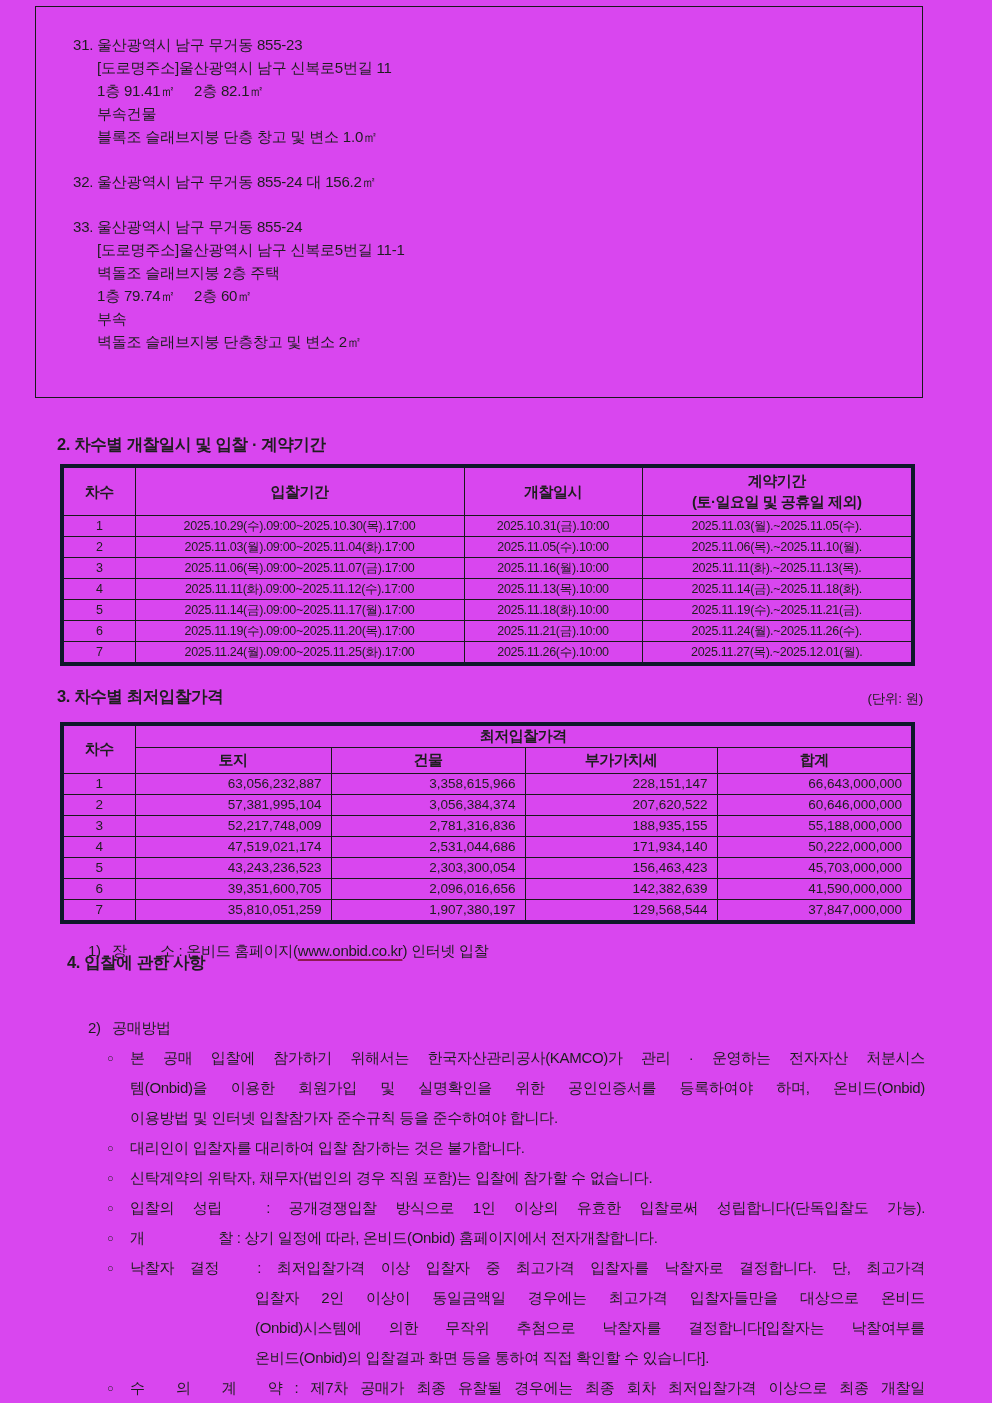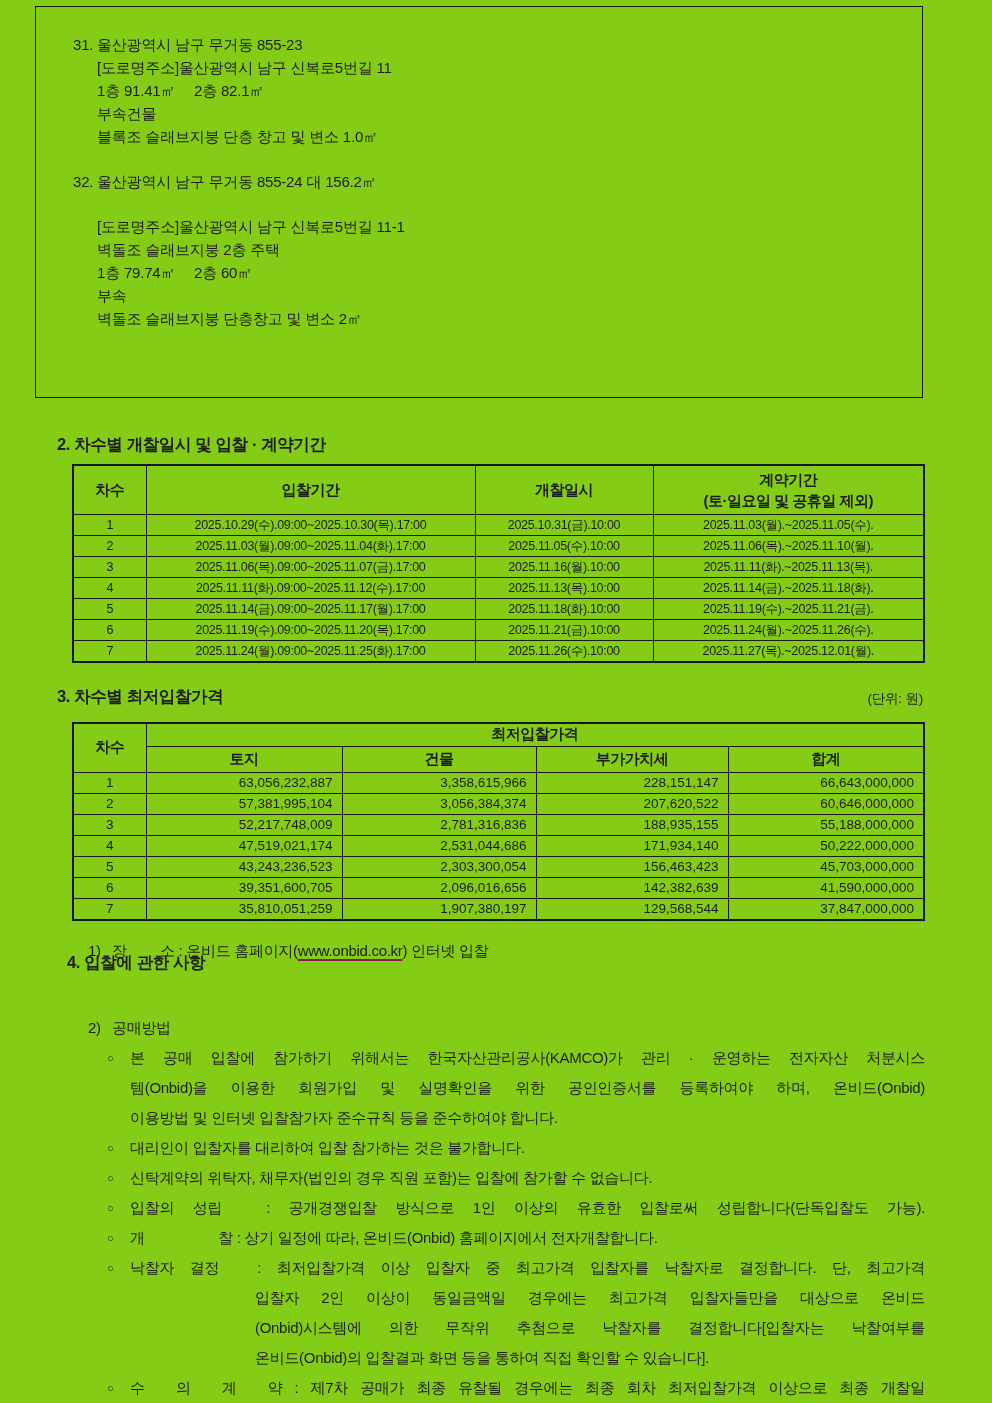--- a/index.html
+++ b/index.html
@@ -1,38 +1,38 @@
 <!DOCTYPE html>
 <html><head>
 <meta charset="utf-8">
 <style>
   * { box-sizing: border-box; margin: 0; padding: 0; }
   html, body { background: #ffffff; }
   body { font-family: "Liberation Sans", "DejaVu Sans", sans-serif; }
-  .page { position: relative; width: 992px; height: 1403px; background: #84cc16; color: #1e1e1e; overflow: hidden; }
+  .page { position: relative; width: 992px; height: 1403px; background: #d946ef; color: #1e1e1e; overflow: hidden; }
 
   
   .prop-box { position: absolute; left: 35px; top: 6px; width: 888px; height: 392px;
               border: 1.5px solid #1a1a1a; padding: 26px 18px 0 37px; }
   .prop-item { margin-bottom: 22px; }
   .pline { font-size: 15px; line-height: 23px; letter-spacing: -0.2px; }
   .pdetail { padding-left: 24px; }
   .pnum { display: inline-block; width: 24px; }
 
   
   .sec-title { font-size: 16.5px; font-weight: bold; letter-spacing: -0.4px; }
   #sec2-title { position: absolute; left: 57px; top: 434px; }
   .sec3-row { position: absolute; left: 57px; top: 686px; width: 866px;
               display: flex; justify-content: space-between; align-items: flex-end; }
   .unit { font-size: 13.5px; letter-spacing: -0.2px; }
   #sec4-title { position: absolute; left: 67px; top: 952px; }
 
   
-  table { position: absolute; left: 72px; width: 851px; border-collapse: collapse;
-          table-layout: fixed; border: 2px solid #0f172a; color: #1e1e1e; }
+  table { position: absolute; left: 60px; width: 851px; border-collapse: collapse;
+          table-layout: fixed; border: 4px solid #0f172a; color: #1e1e1e; }
   th, td { border: 1px solid #1a1a1a; text-align: center; overflow: hidden; white-space: nowrap; }
   #table1 { top: 464px; }
   #table1 th { font-size: 15px; font-weight: bold; height: 49px; line-height: 21px; letter-spacing: -0.5px; }
   #table1 td { font-size: 12.5px; height: 20.5px; line-height: 20px; letter-spacing: -0.3px; }
   #table2 { top: 722px; }
   #table2 th { font-size: 15px; font-weight: bold; letter-spacing: -0.5px; }
   #table2 th.group { height: 23px; }
   #table2 th.sub { height: 26px; }
   #table2 td { font-size: 13.5px; height: 20.5px; line-height: 20px; text-align: right; padding-right: 9px; }
   #table1 td.round, #table2 td.round { text-align: center; padding-right: 0; }
@@ -62,20 +62,21 @@
       <div class="pline"><span class="pnum">31.</span><span>울산광역시 남구 무거동 855-23</span></div>
       <div class="pline pdetail">[도로명주소]울산광역시 남구 신복로5번길 11</div>
       <div class="pline pdetail">1층 91.41㎡　 2층 82.1㎡</div>
       <div class="pline pdetail">부속건물</div>
       <div class="pline pdetail">블록조 슬래브지붕 단층 창고 및 변소 1.0㎡</div>
     </div>
     <div class="prop-item">
       <div class="pline"><span class="pnum">32.</span><span>울산광역시 남구 무거동 855-24 대 156.2㎡</span></div>
     </div>
     <div class="prop-item">
+      <div class="pline"><span class="pnum">33.</span><span>울산광역시 남구 무거동 855-24</span></div>
       <div class="pline pdetail">[도로명주소]울산광역시 남구 신복로5번길 11-1</div>
       <div class="pline pdetail">벽돌조 슬래브지붕 2층 주택</div>
       <div class="pline pdetail">1층 79.74㎡　 2층 60㎡</div>
       <div class="pline pdetail">부속</div>
       <div class="pline pdetail">벽돌조 슬래브지붕 단층창고 및 변소 2㎡</div>
     </div>
   </div>
 
   <div class="sec-title" id="sec2-title">2. 차수별 개찰일시 및 입찰 · 계약기간</div>
 

